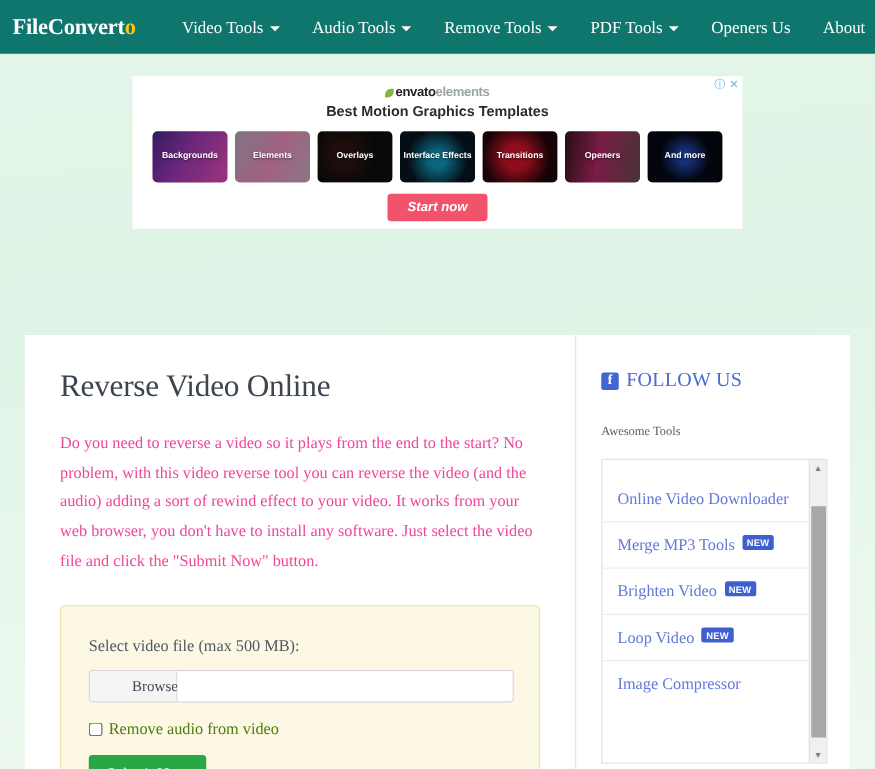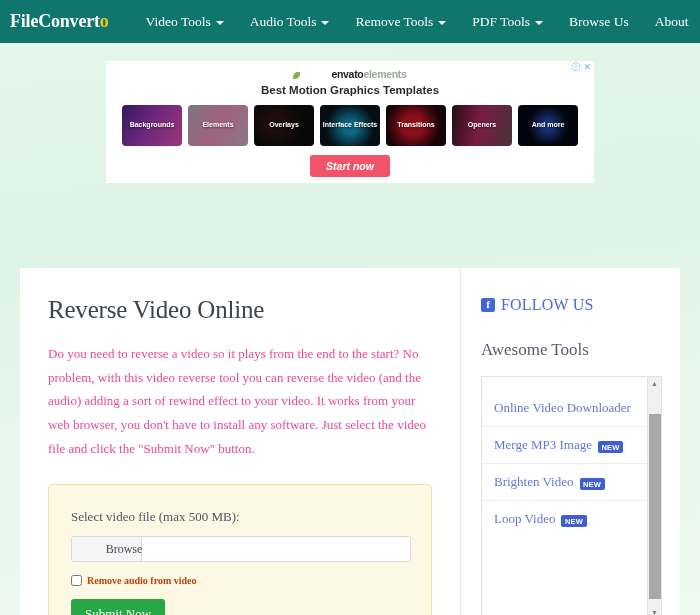--- a/index.html
+++ b/index.html
@@ -93,21 +93,21 @@
     letter-spacing: -0.3px;
   }
   .envato .leaf {
     display: inline-block;
     width: 7px; height: 7px;
     background: #81b441;
     border-radius: 70% 0 70% 0;
     margin-right: 1px;
     position: relative; top: 1px;
   }
-  .envato .e1 { color: #222222; padding-left: 30px; }
+  .envato .e1 { color: #222222; }
   .envato .e2 { color: #9aa79a; }
   .ad-head {
     text-align: center;
     font-family: "Liberation Sans", sans-serif;
     font-size: 11.5px;
     font-weight: bold;
     color: #2c2c2c;
     margin-top: 4px;
   }
   .tiles {
@@ -243,24 +243,23 @@
   }
   .chk-row {
     display: flex;
     align-items: center;
     gap: 5px;
     margin-bottom: 13px;
   }
   .chk-row input { margin: 0; width: 11px; height: 11px; cursor: pointer; }
   .chk-row label {
     font-family: "Liberation Serif", serif;
-    font-size: 10px;
-    color: #c2410c;
-    cursor: pointer;
-    font-weight: bold;
+    font-size: 13px;
+    color: #4d7c0f;
+    cursor: pointer;
   }
   .submit-btn {
     display: inline-block;
     background: #28a745;
     color: #ffffff;
     font-family: "Liberation Serif", serif;
     font-size: 13px;
     padding: 7px 14px;
     border: none;
     border-radius: 3px;
@@ -288,21 +287,21 @@
   }
   .follow-txt {
     font-family: "Liberation Serif", serif;
     font-size: 16px;
     color: #4a6ad4;
     letter-spacing: 0.2px;
     cursor: pointer;
   }
   .side-label {
     font-family: "Liberation Serif", serif;
-    font-size: 17px;
+    font-size: 10px;
     color: #58606c;
     margin-bottom: 16px;
   }
   .tools-box {
     border: 1px solid #e2e2e2;
     height: 244px;
     overflow: hidden;
     position: relative;
     background: #ffffff;
   }
@@ -312,21 +311,21 @@
     padding-top: 13px;
   }
   .tool-item {
     border-top: 1px solid #ededed;
     padding: 10px 12px;
     font-family: "Liberation Serif", serif;
     font-size: 13px;
     color: #6179d8;
     cursor: pointer;
     display: flex;
-    align-items: flex-end;
+    align-items: flex-start;
     gap: 6px;
     white-space: nowrap;
   }
   .tool-item:first-child { border-top: none; }
   .badge-new {
     background: #3f5fd0;
     color: #ffffff;
     font-family: "Liberation Sans", sans-serif;
     font-size: 7.5px;
     font-weight: bold;
@@ -377,21 +376,21 @@
     </div>
     <div class="nav-item">
       <span>Remove Tools</span>
       <i class="caret"></i>
     </div>
     <div class="nav-item">
       <span>PDF Tools</span>
       <i class="caret"></i>
     </div>
     <div class="nav-item">
-      <span>Browse Us</span>
+      <span>Openers Us</span>
     </div>
     <div class="nav-item">
       <span>About</span>
     </div>
   </div>
 </div>
 
 <div class="ad-wrap">
   <div class="ad">
     <div class="ad-ctrls">
@@ -457,30 +456,33 @@
       <div class="follow-txt">FOLLOW US</div>
     </div>
     <div class="side-label">Awesome Tools</div>
 
     <div class="tools-box">
       <div class="tools-scroll">
         <div class="tool-item">
           <span>Online Video Downloader</span>
         </div>
         <div class="tool-item">
-          <span>Merge MP3 Image</span>
+          <span>Merge MP3 Tools</span>
           <span class="badge-new">NEW</span>
         </div>
         <div class="tool-item">
           <span>Brighten Video</span>
           <span class="badge-new">NEW</span>
         </div>
         <div class="tool-item">
           <span>Loop Video</span>
           <span class="badge-new">NEW</span>
+        </div>
+        <div class="tool-item">
+          <span>Image Compressor</span>
         </div>
       </div>
       <div class="sb">
         <div class="sb-arrow">▲</div>
         <div class="sb-thumb"></div>
         <div class="sb-arrow" style="position:absolute;bottom:0;left:0;right:0;">▼</div>
       </div>
     </div>
   </div>
 

